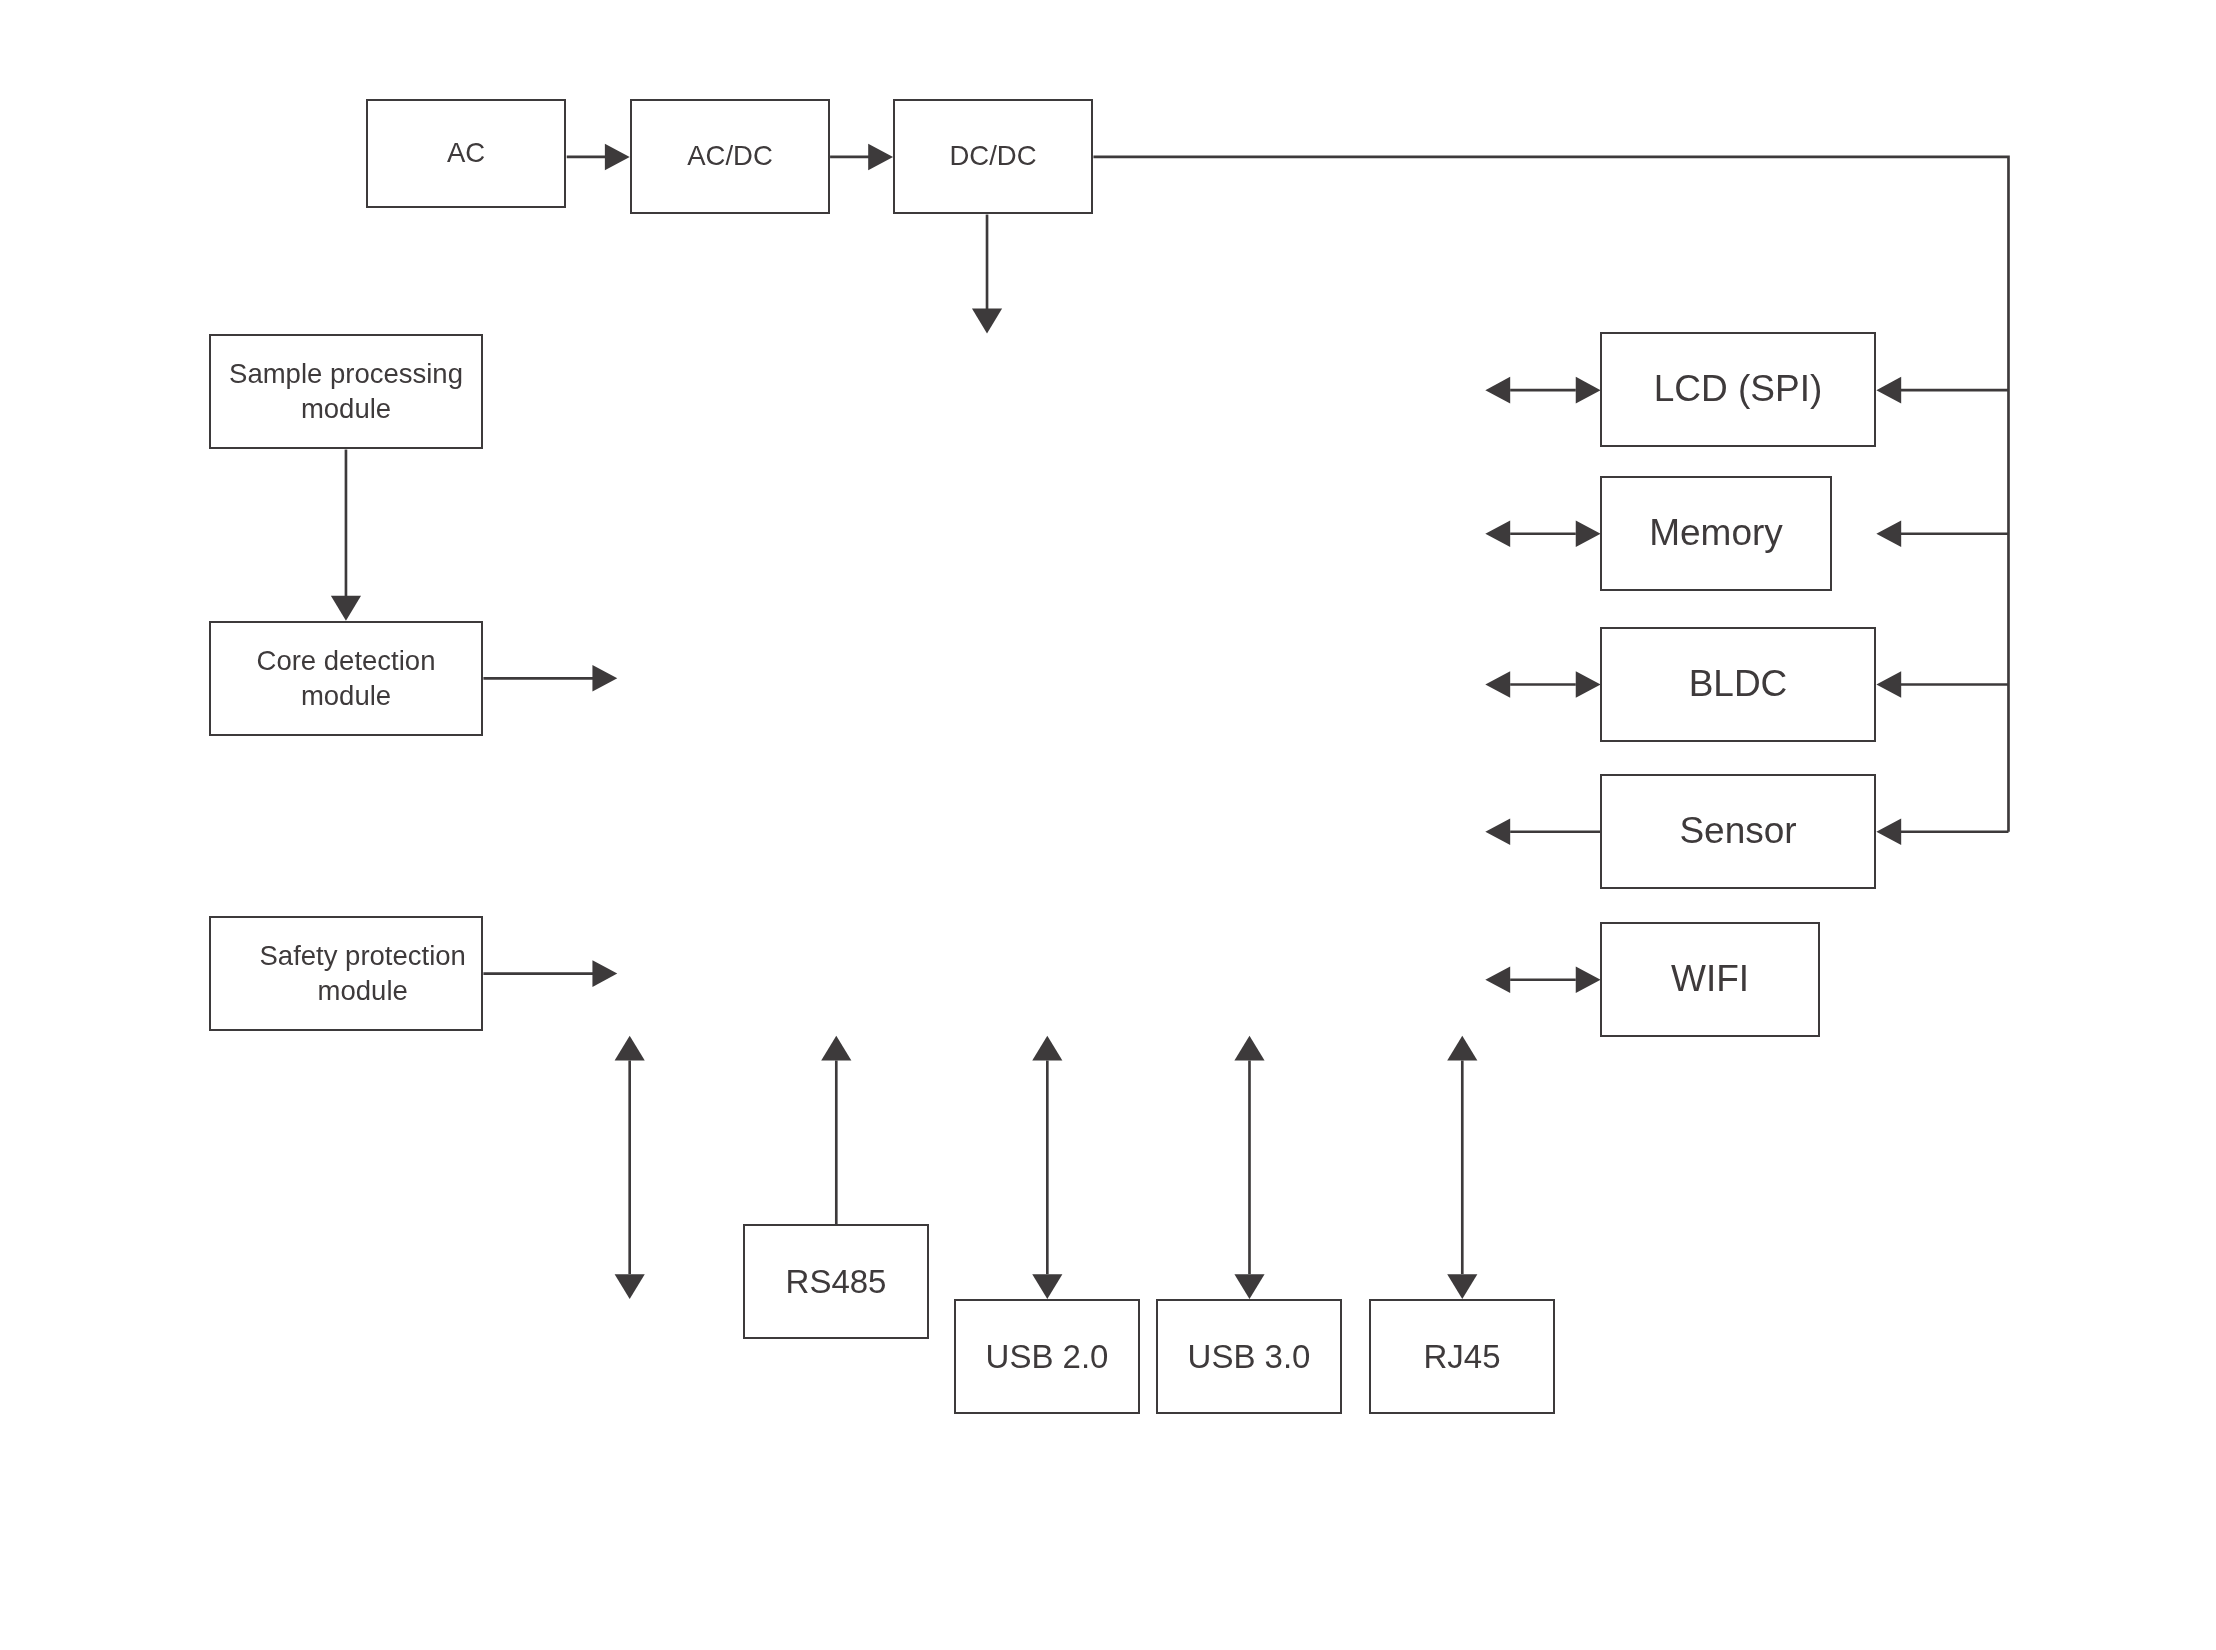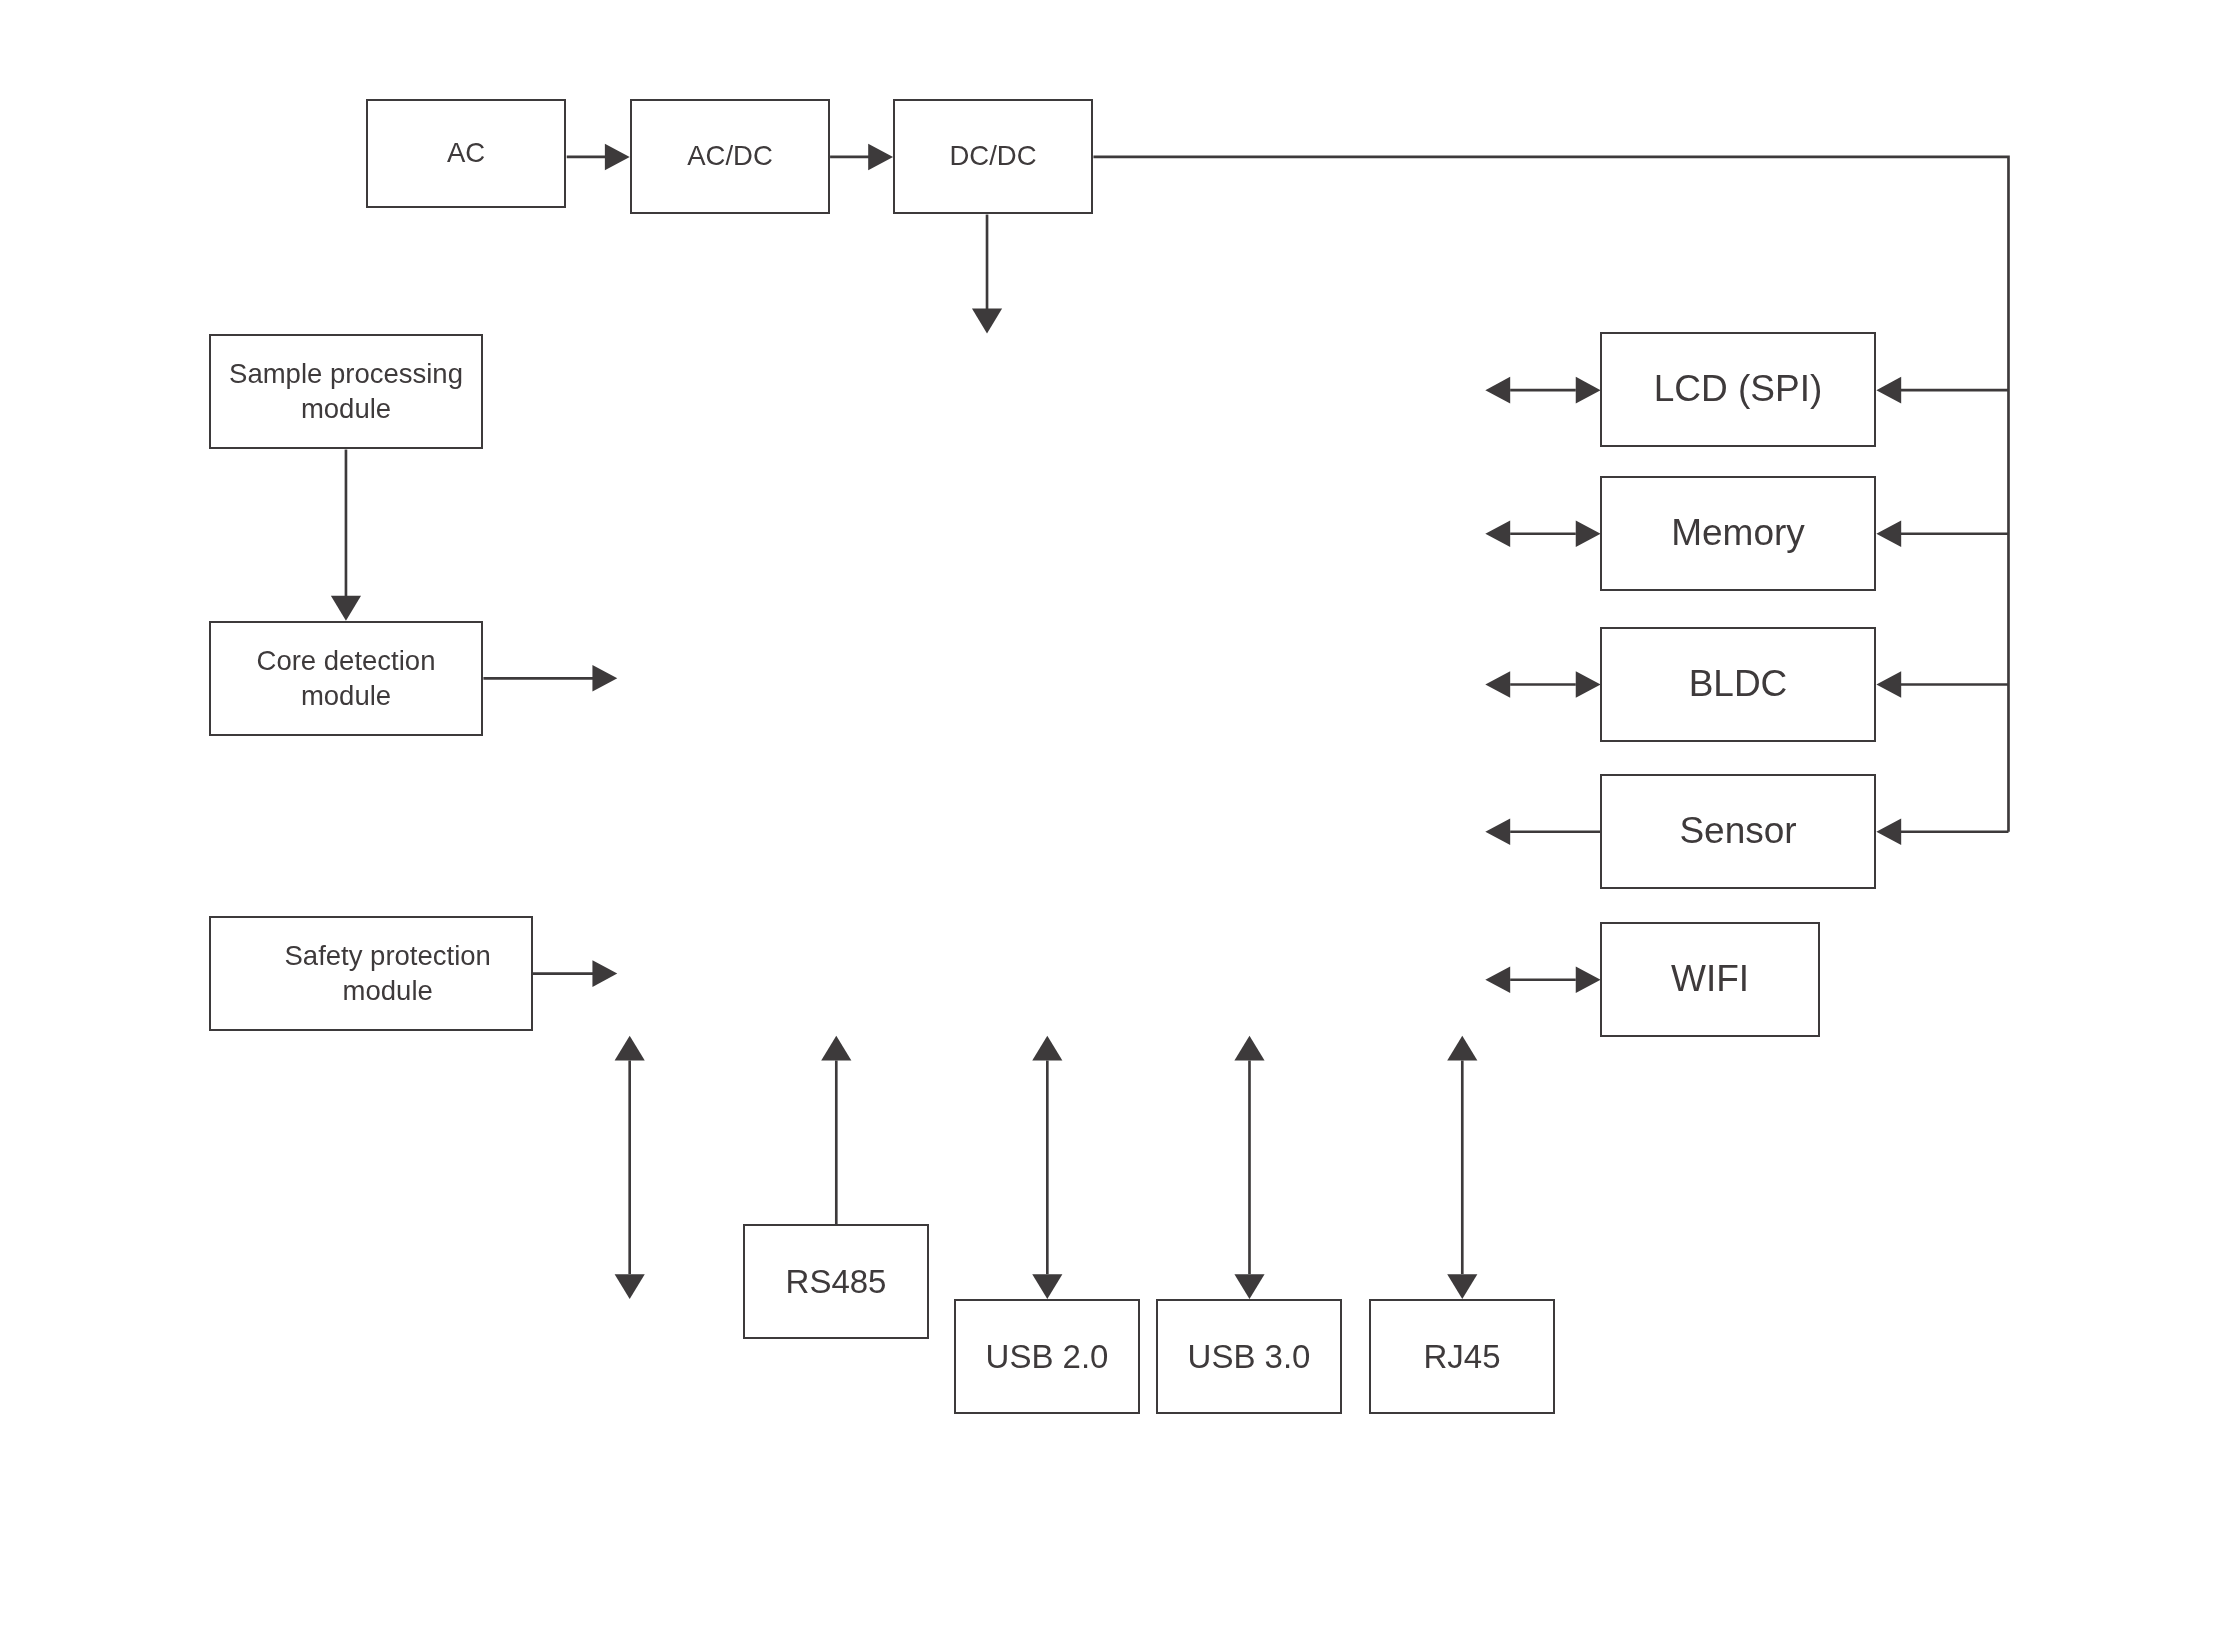--- a/index.html
+++ b/index.html
@@ -34,26 +34,26 @@
   .size-l{font-size:37px;}
   .size-xl{font-size:71px;}
 
   
   #node-ac    {left:366px; top:99px; width:200px; height:109px;}
   #node-acdc  {left:630px; top:99px; width:200px; height:115px;}
   #node-dcdc  {left:893px;top:99px; width:200px; height:115px;}
   
   #node-sample{left:209px; top:334px; width:274px; height:115px;}
   #node-core  {left:209px; top:621px; width:274px; height:115px;}
-  #node-safety{left:209px; top:916px;width:324px; height:115px;padding-left:44px;}
+  #node-safety{left:209px; top:916px;width:274px; height:115px;padding-left:44px;}
   
   #node-mcu   {left:617px; top:333px; width:868px; height:702px;}
   
   #node-lcd   {left:1600px;top:332px; width:276px; height:115px;}
-  #node-memory{left:1600px;top:476px; width:276px; height:115px;align-items:center;}
+  #node-memory{left:1600px;top:476px; width:232px; height:115px;align-items:center;}
   #node-bldc  {left:1600px;top:627px; width:276px; height:115px;}
   #node-sensor{left:1600px;top:774px; width:276px; height:115px;}
   #node-wifi  {left:1600px;top:922px;width:220px; height:115px;}
   
   #node-rs232 {left:536px; top:1299px;width:186px; height:115px;}
   #node-rs485 {left:743px; top:1224px;width:186px; height:115px;}
   #node-usb20 {left:954px;top:1299px;width:186px; height:115px;}
   #node-usb30 {left:1156px;top:1299px;width:186px; height:115px;}
   #node-rj45  {left:1369px;top:1299px;width:186px; height:115px;}
 </style>

